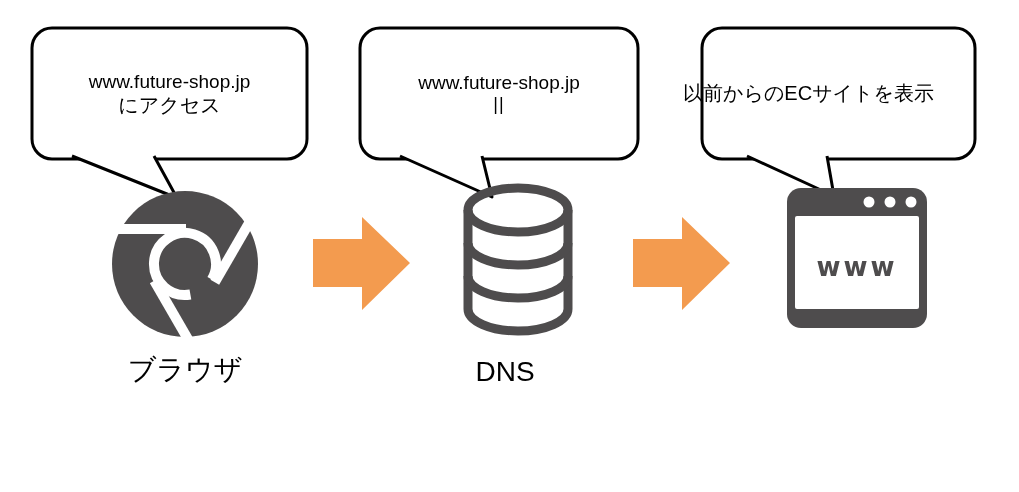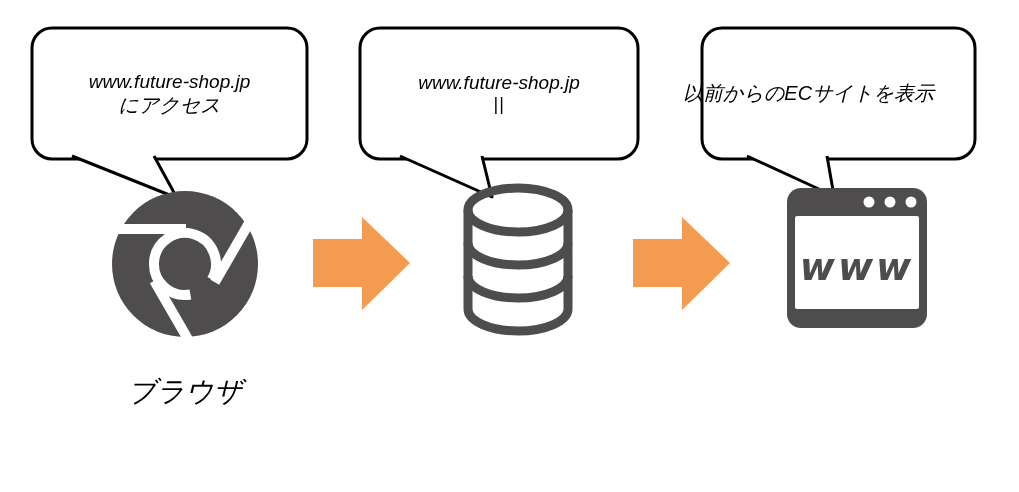--- a/index.html
+++ b/index.html
@@ -2,36 +2,35 @@
 <html><head>
 <meta charset="utf-8">
 <style>
   html,body{margin:0;padding:0;background:#ffffff;}
   .canvas{
     position:relative;
     width:1019px;height:492px;
     background:#ffffff;
     font-family:"Liberation Sans","DejaVu Sans",sans-serif;
     overflow:hidden;
-    font-style:italic;
   }
   .abs{position:absolute;}
   .bubble-text{
     display:flex;flex-direction:column;justify-content:center;align-items:center;
     text-align:center;color:#000;line-height:1.22;
   }
   .bubble-text .latin{font-size:19px;}
   .bubble-text .jp{font-size:20px;}
   .bubble-text .eq{font-size:18px;letter-spacing:1px;}
   .label{
-    text-align:center;color:#000;font-size:28px;line-height:1.4;margin-top:22px;
+    text-align:center;color:#000;font-size:28px;line-height:1.4;
   }
   .www-text{
     display:flex;justify-content:center;align-items:center;
-    font-weight:bold;font-size:38px;letter-spacing:3px;color:#4e4c4d;
+    font-weight:bold;font-size:26px;letter-spacing:3px;color:#4e4c4d;
     font-family:"DejaVu Sans","Liberation Sans",sans-serif;
   }
   svg{display:block;}
 </style>
 </head>
 <body>
 
 <div class="canvas">
 
   <svg class="abs" style="left:25px;top:22px" width="290" height="190" viewBox="0 0 290 190">
@@ -101,16 +100,17 @@
     <circle cx="103" cy="14" r="5.5" fill="#ffffff"></circle>
     <circle cx="124" cy="14" r="5.5" fill="#ffffff"></circle>
   </svg>
   <div class="abs www-text" style="left:795px;top:216px;width:124px;height:101px">www</div>
 
   <div class="abs label" style="left:85px;top:350px;width:200px">
     <div>ブラウザ</div>
   </div>
 
   <div class="abs label" style="left:390px;top:352px;width:230px">
+    <div>DNS</div>
   </div>
 
 
 </div>
 
 </body></html>

